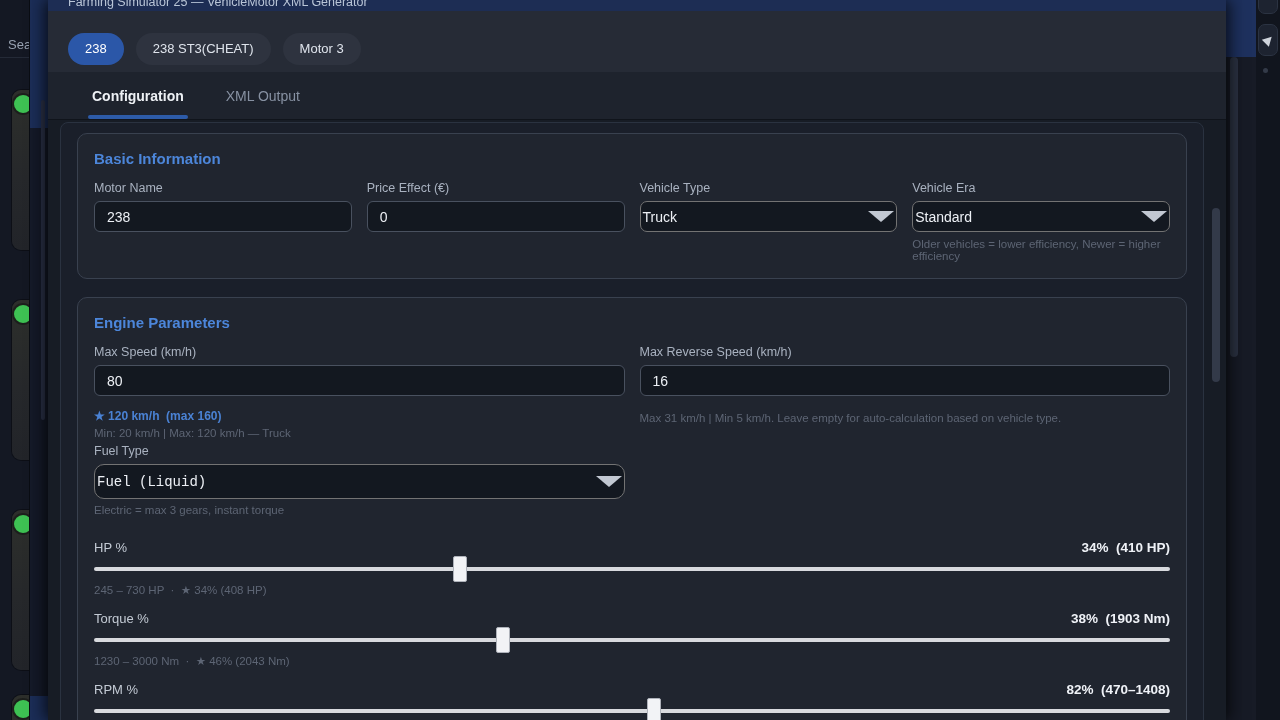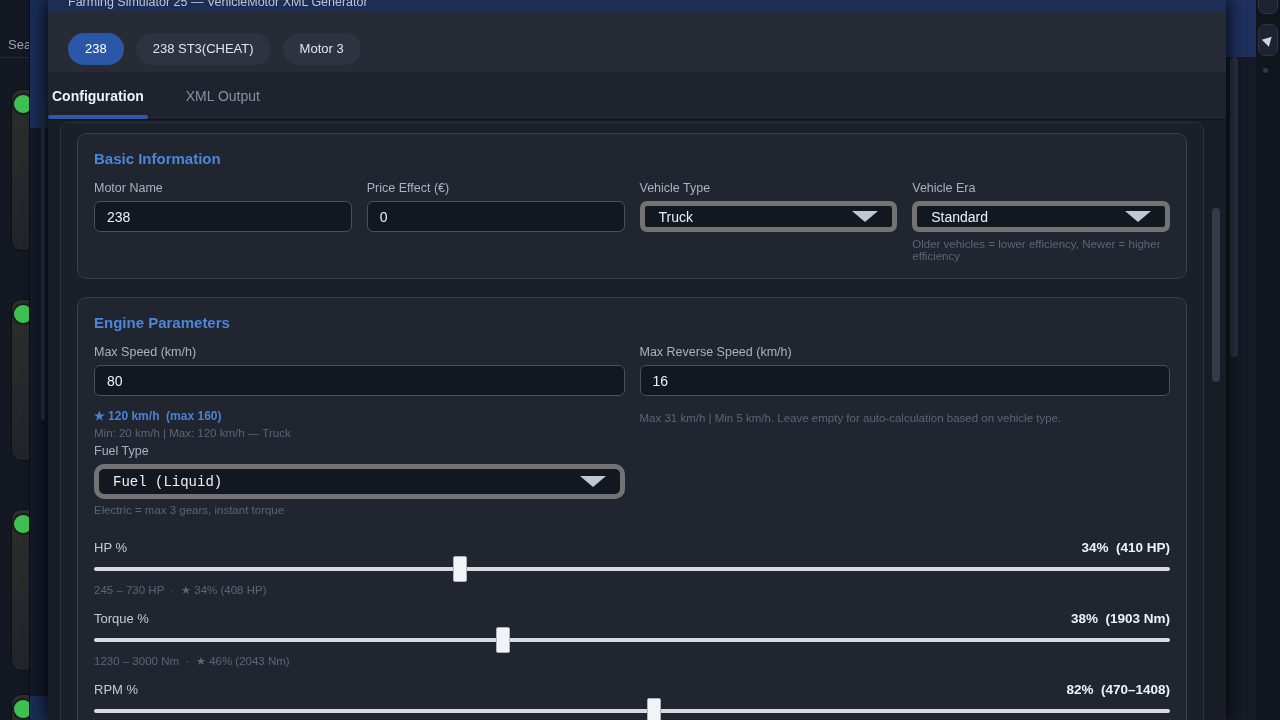--- a/index.html
+++ b/index.html
@@ -87,21 +87,21 @@
   }
   .pill {
     height:32px; padding:0 17px; border-radius:16px;
     display:flex; align-items:center; font-size:13px; color:#dfe4ec;
     background:#2e333f; cursor:default;
   }
   .pill.active { background:#2b57a8; color:#ffffff; }
 
   .tabbar {
     height:48px; background:#1e232d; border-bottom:1px solid #10141b; flex:none;
-    display:flex; align-items:stretch; gap:34px;text-align:right;
+    display:flex; align-items:stretch; padding-left:40px; gap:34px;text-align:right;
   }
   .tab { position:relative; display:flex; align-items:center; padding:0 4px; font-size:14px; color:#8791a2; }
   .tab.active { color:#eef1f5; font-weight:bold; }
   .tab .underline {
     position:absolute; left:0; bottom:0; width:100%; height:4px; border-radius:3px; background:#2d5ba8;
   }
 
   .content { position:relative; flex:1; background:#171c25; overflow:hidden; }
   .panel {
     position:absolute; left:12px; top:2px; width:1144px; height:640px;
@@ -119,23 +119,23 @@
   .grid2 { display:grid; grid-template-columns:1fr 1fr; gap:15px; margin-top:14px; }
   .field-label { font-size:12.5px; color:#a9b2c0; }
   .text-input {
     margin-top:6px; width:100%; height:31px;
     background:#131820; border:1px solid #49515f; border-radius:6px;
     color:#edf0f5; font-size:14px; padding:0 12px;
     font-family:"Liberation Sans", sans-serif; outline:none;
   }
   .select {
     margin-top:6px; width:100%; height:31px;
-    background:#131820; border:5px solid #737373; border-radius:7px;
+    background:#131820; border:1px solid #737373; border-radius:7px;
     display:flex; align-items:center; justify-content:space-between;
-    padding:0 14px; font-size:14px; color:#edf0f5; cursor:default;
+    padding:0 2px; font-size:14px; color:#edf0f5; cursor:default;
   }
   .select.big { height:35px; border-radius:10px;font-family:Liberation Mono, monospace; }
   .chevron {
     width:0; height:0;
     border-left:13px solid transparent; border-right:13px solid transparent;
     border-top:11px solid #c2c8d2;
   }
   .hint { font-size:11.5px; color:#5d6574; }
   .note-blue { font-size:12px; font-weight:bold; color:#4a82d4; }
 

